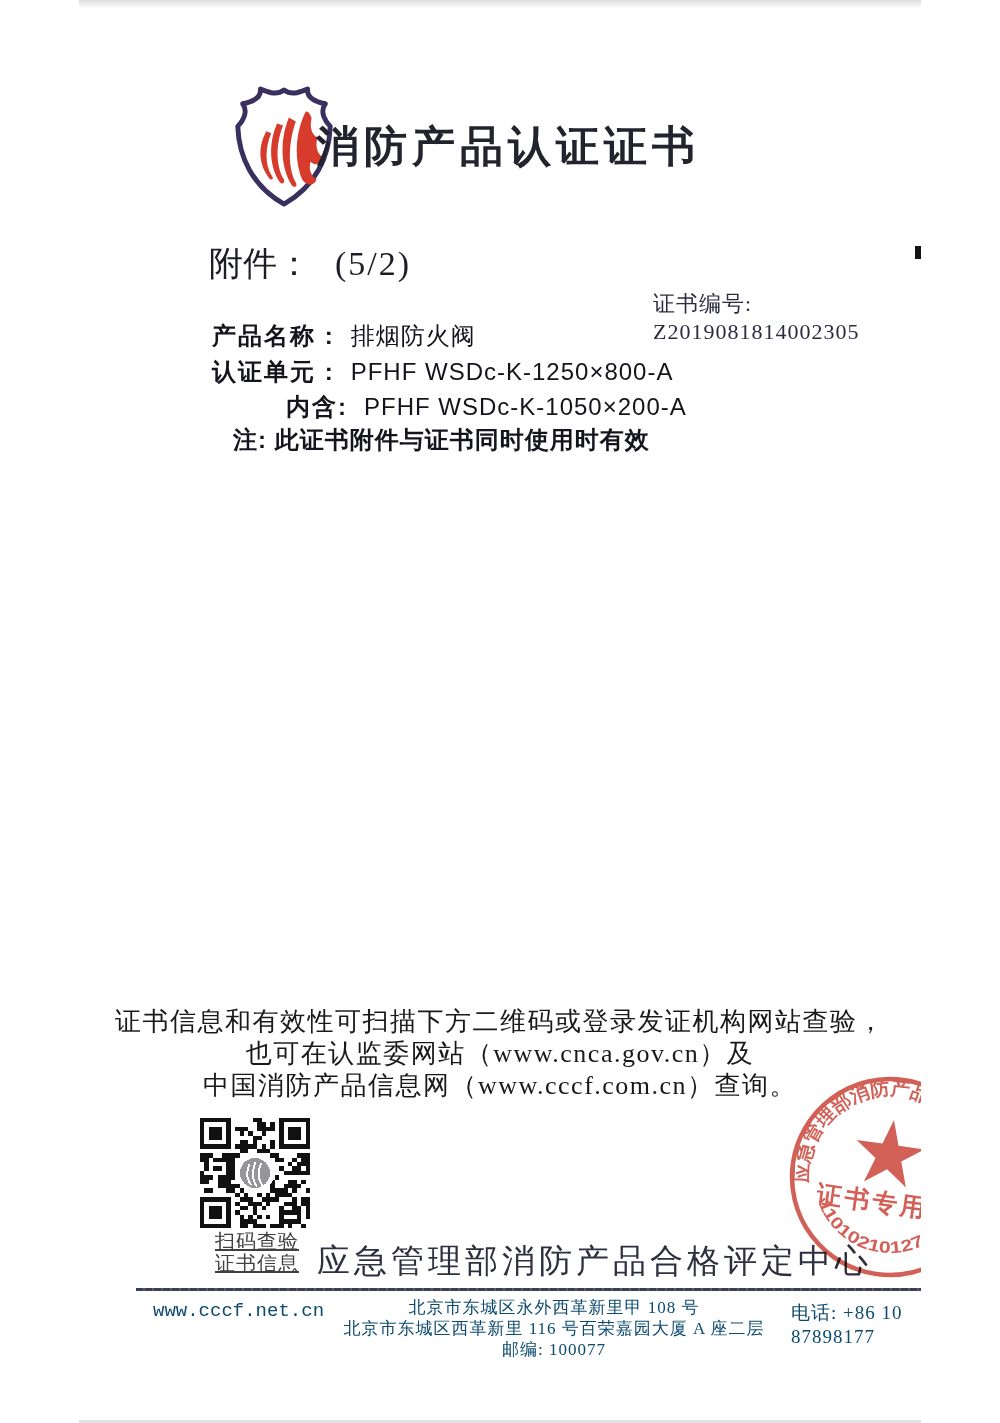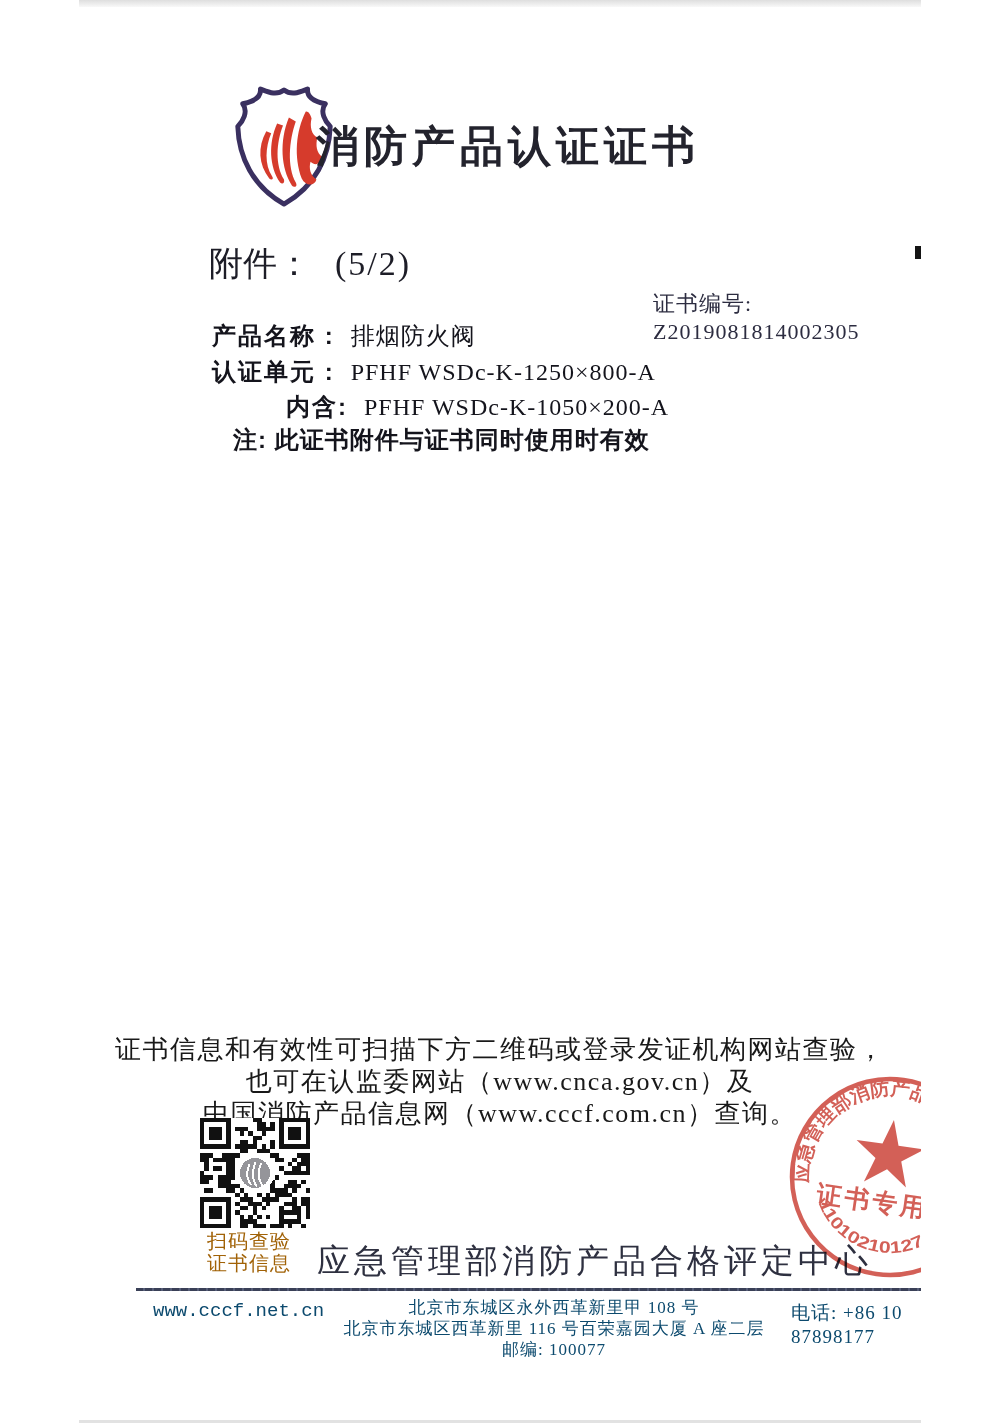--- a/index.html
+++ b/index.html
@@ -19,31 +19,31 @@
     font-family:"Liberation Serif","DejaVu Serif",serif; }
 
   .attachment { position:absolute; left:130px; top:241px; font-size:34px; color:#1d1d27; }
   .attachment .val { margin-left:24px; letter-spacing:2px; }
 
   .certno { position:absolute; left:574px; top:289px; font-size:22px; color:#2c2c40; letter-spacing:1px; }
 
   .fields { position:absolute; left:133px; top:0; width:700px; color:#14141c; }
   .frow { position:absolute; white-space:nowrap; font-size:24px; }
   .frow .lab { font-family:"Liberation Sans","DejaVu Sans",sans-serif; font-weight:700; letter-spacing:2px; }
-  .frow .code { font-family:Liberation Serif, serif; letter-spacing:1px; margin-left:10px; }
+  .frow .code { font-family:Liberation Sans, sans-serif; letter-spacing:1px; margin-left:10px; }
   .frow .plain { margin-left:10px; letter-spacing:1px; }
   .r1 { top:320px; } .r2 { top:356px; } .r3 { top:391px; padding-left:74px; } .r4 { top:424px;margin-left:21px; }
   .r4 .lab { letter-spacing:1px; }
 
   .verify { position:absolute; left:0; right:0; top:1006px; text-align:center;
-    font-size:26px; line-height:32px; color:#191919; letter-spacing:1.5px;margin-top:28px; }
+    font-size:26px; line-height:32px; color:#191919; letter-spacing:1.5px; }
 
   .qr { position:absolute; left:121px; top:1118px; width:110px; height:110px; }
-  .qr-caption { position:absolute; left:128px; top:1230px; font-size:20px; line-height:22px;
-    color:#a16207; letter-spacing:1px; }
+  .qr-caption { position:absolute; left:136px; top:1230px; font-size:20px; line-height:22px;
+    color:#404040; letter-spacing:1px;text-decoration:underline; }
 
   .issuer { position:absolute; left:238px; top:1239px; font-size:33px; letter-spacing:4px; color:#2e3040; }
 
   .stamp { position:absolute; left:700px; top:1066px; width:222px; height:222px;
     mix-blend-mode:multiply; opacity:.88; }
 
   .divider { position:absolute; left:57px; top:1288px; width:885px; height:3px;
     background:repeating-linear-gradient(90deg,#3a4057 0 7px,#565d78 7px 9px); }
 
   .foot { color:#0c4a6e; }

